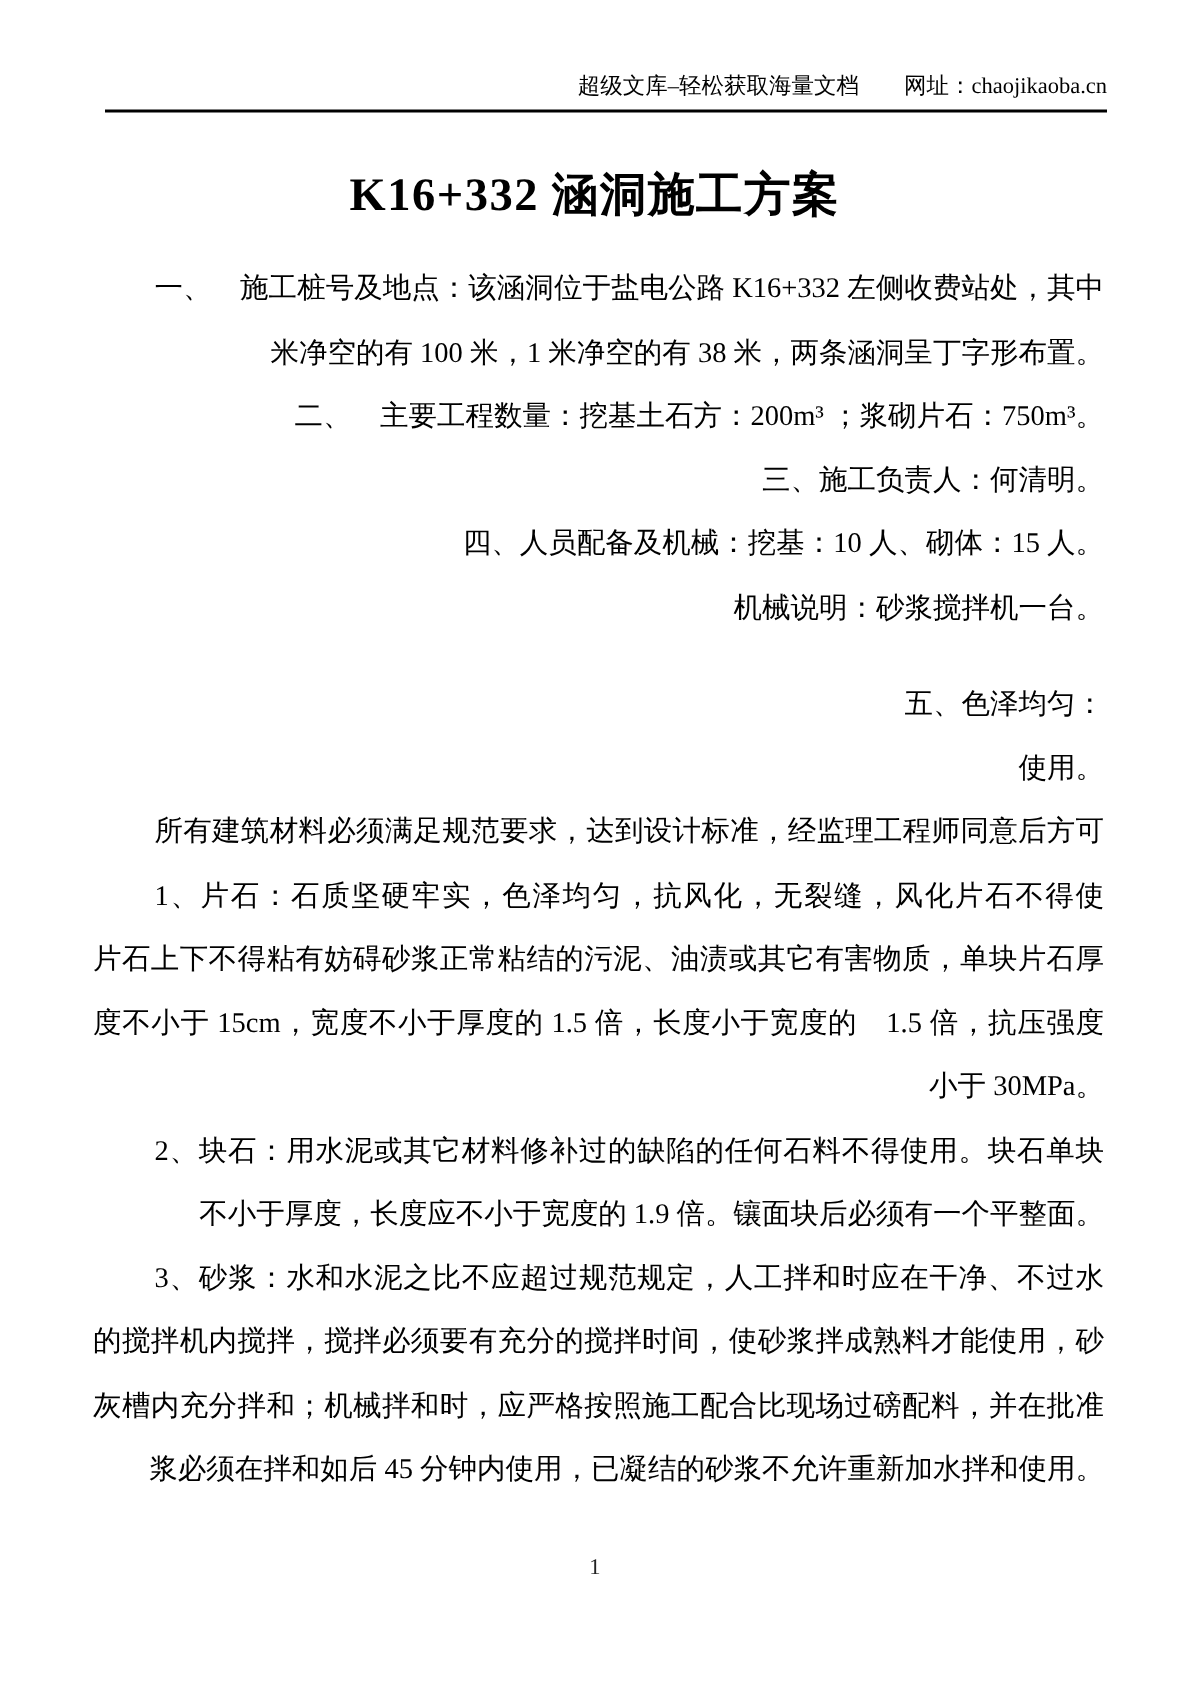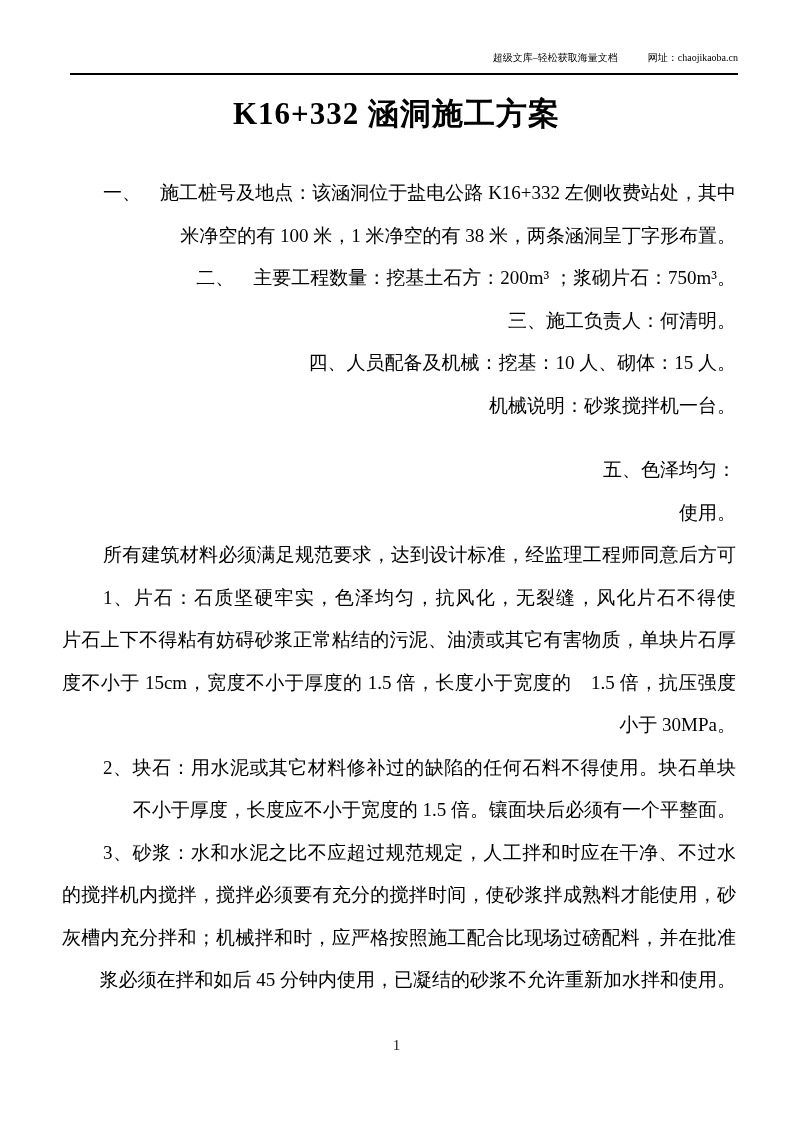--- a/index.html
+++ b/index.html
@@ -15,33 +15,33 @@
     color: #000000;
     font-family: "Liberation Serif", "DejaVu Serif", serif;
     overflow: hidden;
   }
   .header {
     position: absolute;
     left: 70px;
     right: 55px;
     top: 48px;
     text-align: right;
-    font-size: 10px;
+    font-size: 15px;
     line-height: 20px;
     border-bottom: 2px solid #000000;
     padding-bottom: 5px;
     white-space: nowrap;
   }
   .header .gap {
     display: inline-block;
     width: 30px;
   }
   .doc-title {
     position: absolute;
-    top: 90px;
+    top: 106px;
     left: 0;
     width: 100%;
     text-align: center;
     font-size: 31px;
     font-weight: bold;
     line-height: 48px;
     letter-spacing: 1px;
     white-space: nowrap;
   }
   .content {
@@ -115,21 +115,21 @@
         <div class="line indent fill">所有建筑材料必须满足规范要求，达到设计标准，经监理工程师同意后方可</div>
       </div>
       <div>
         <div class="line indent fill">1、片石：石质坚硬牢实，色泽均匀，抗风化，无裂缝，风化片石不得使用。</div>
         <div class="line fill">片石上下不得粘有妨碍砂浆正常粘结的污泥、油渍或其它有害物质，单块片石厚</div>
         <div class="line fill">度不小于 15cm，宽度不小于厚度的 1.5 倍，长度小于宽度的　1.5 倍，抗压强度不</div>
         <div class="line">小于 30MPa。</div>
       </div>
       <div>
         <div class="line indent fill">2、块石：用水泥或其它材料修补过的缺陷的任何石料不得使用。块石单块面</div>
-        <div class="line">不小于厚度，长度应不小于宽度的 1.5 倍。镶面块后必须有一个平整面。</div>
+        <div class="line">不小于厚度，长度应不小于宽度的 1.9 倍。镶面块后必须有一个平整面。</div>
       </div>
       <div>
         <div class="line indent fill">3、砂浆：水和水泥之比不应超过规范规定，人工拌和时应在干净、不过水的</div>
         <div class="line fill">的搅拌机内搅拌，搅拌必须要有充分的搅拌时间，使砂浆拌成熟料才能使用，砂</div>
         <div class="line fill">灰槽内充分拌和；机械拌和时，应严格按照施工配合比现场过磅配料，并在批准</div>
         <div class="line">浆必须在拌和如后 45 分钟内使用，已凝结的砂浆不允许重新加水拌和使用。</div>
       </div>
     </div>
 
   <div class="footer">

